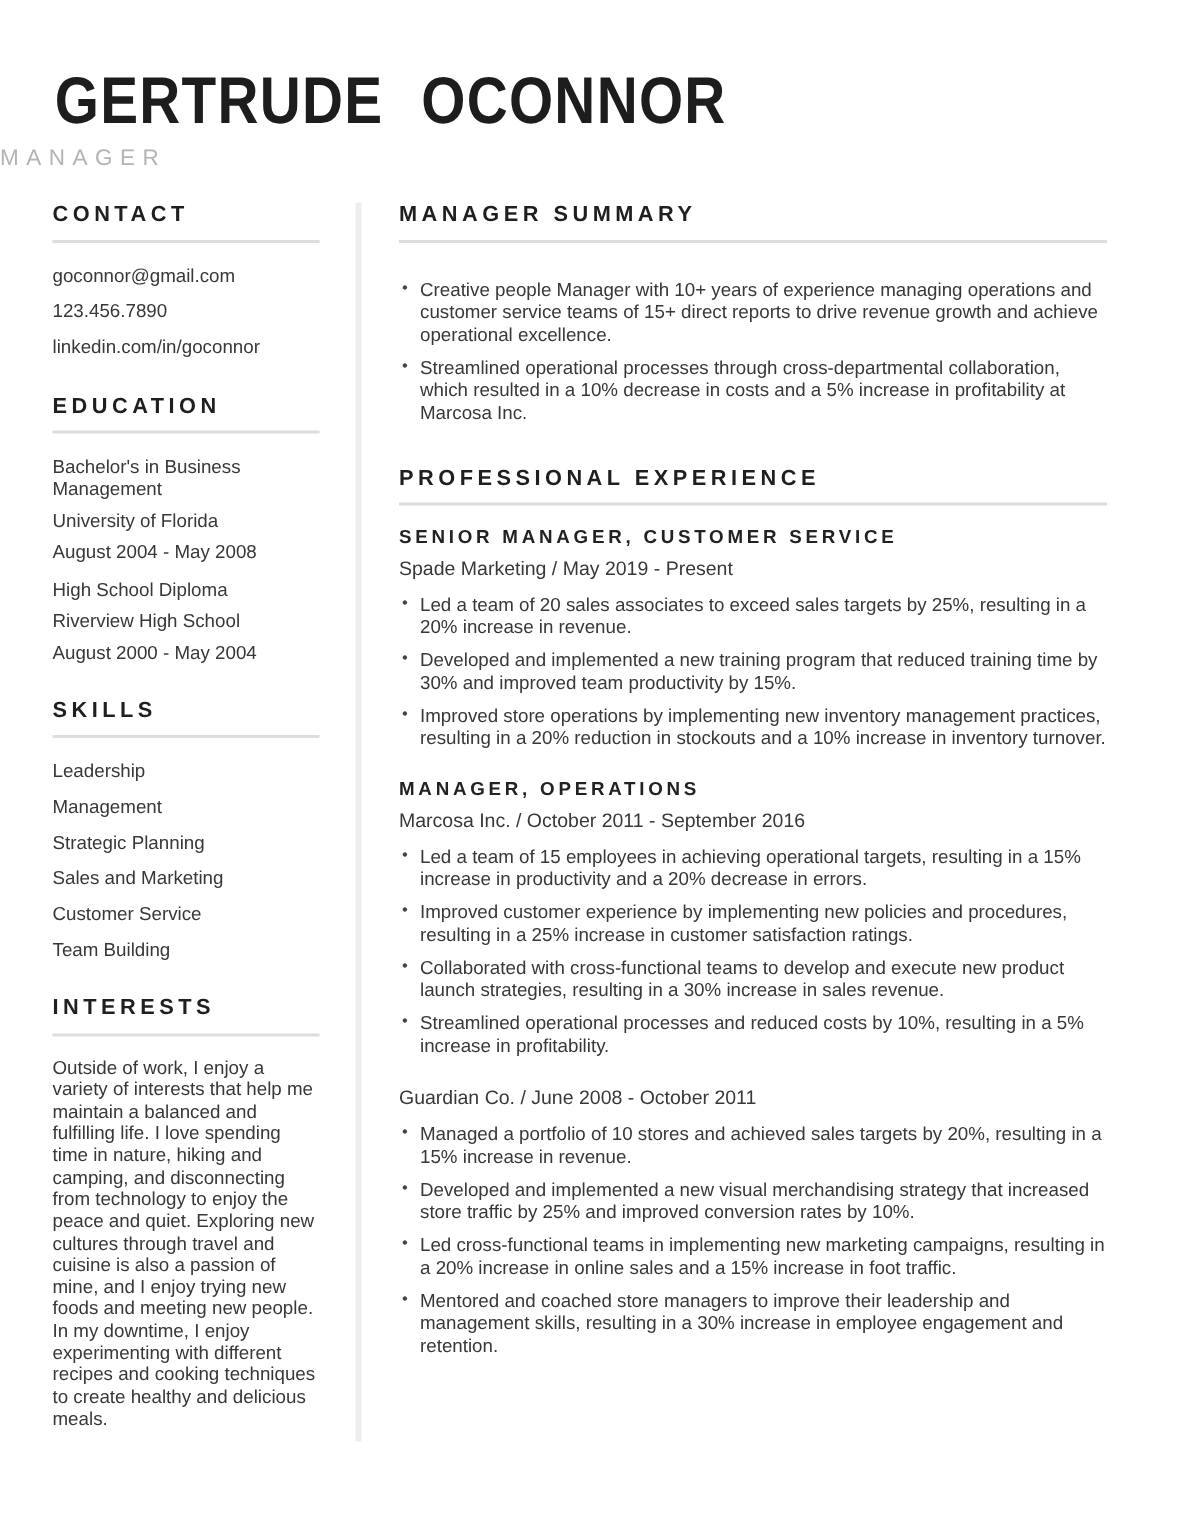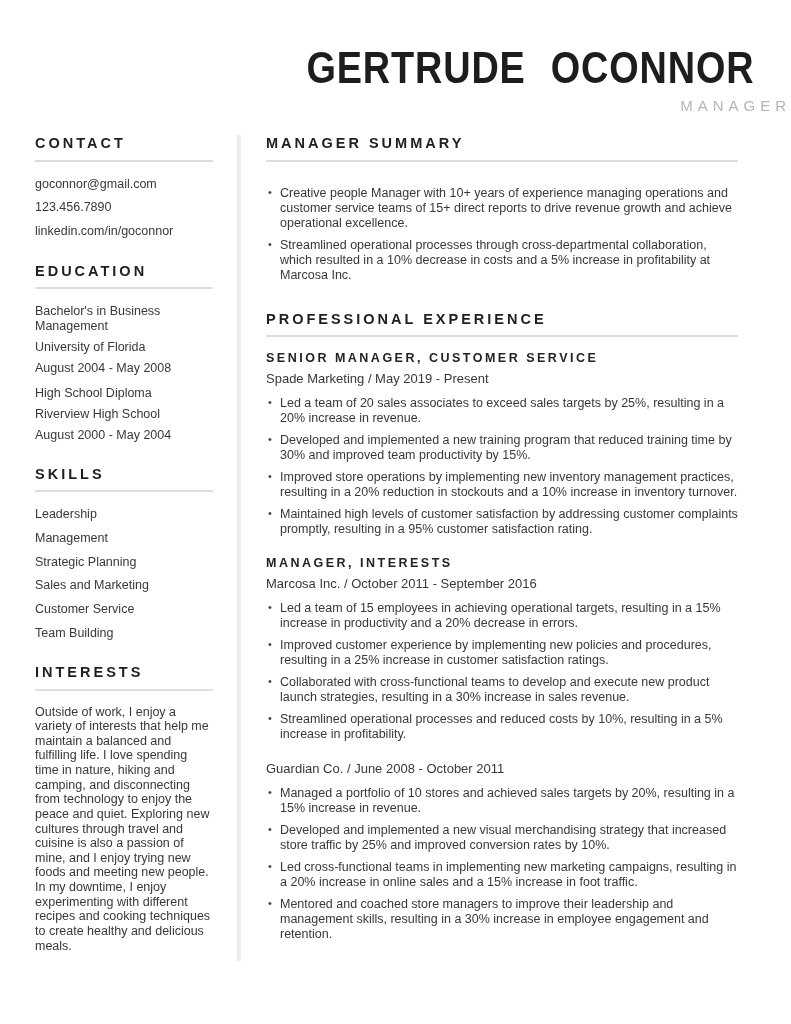--- a/index.html
+++ b/index.html
@@ -3,21 +3,21 @@
 <meta charset="utf-8">
 <style>
   html, body { margin: 0; padding: 0; background: #ffffff; }
   .page {
     width: 791px; height: 1024px; background: #ffffff;
     font-family: "Liberation Sans", "DejaVu Sans", sans-serif;
     color: #383838; box-sizing: border-box; overflow: hidden;
   }
 
   
-  .header { text-align: right; padding-top: 44px; }
+  .header { text-align: left; padding-top: 44px; }
   .name {
     margin: 0; font-size: 44px; font-weight: 600; color: #1d1d1d;
     letter-spacing: 1px; word-spacing: 16px; display: inline-block;
     transform: scaleX(0.86); white-space: nowrap; line-height: 1.1;
   }
   .subtitle {
     margin-top: 5px; font-size: 15px; letter-spacing: 5px;
     color: #b4b4b4; font-weight: 400;
   }
 
@@ -137,26 +137,25 @@
       <section class="main-section experience-section">
         <h2>PROFESSIONAL EXPERIENCE</h2>
 
         <div class="job">
           <h3 class="job-title">SENIOR MANAGER, CUSTOMER SERVICE</h3>
           <p class="job-meta">Spade Marketing / May 2019 - Present</p>
           <ul class="bullets">
             <li>Led a team of 20 sales associates to exceed sales targets by 25%, resulting in a 20% increase in revenue.</li>
             <li>Developed and implemented a new training program that reduced training time by 30% and improved team productivity by 15%.</li>
             <li>Improved store operations by implementing new inventory management practices, resulting in a 20% reduction in stockouts and a 10% increase in inventory turnover.</li>
-            <li>Maintained high levels of customer satisfaction by addressing customer complaints promptly, resulting in a 95% customer satisfaction rating.</li>
           </ul>
         </div>
 
         <div class="job">
-          <h3 class="job-title">MANAGER, INTERESTS</h3>
+          <h3 class="job-title">MANAGER, OPERATIONS</h3>
           <p class="job-meta">Marcosa Inc. / October 2011 - September 2016</p>
           <ul class="bullets">
             <li>Led a team of 15 employees in achieving operational targets, resulting in a 15% increase in productivity and a 20% decrease in errors.</li>
             <li>Improved customer experience by implementing new policies and procedures, resulting in a 25% increase in customer satisfaction ratings.</li>
             <li>Collaborated with cross-functional teams to develop and execute new product launch strategies, resulting in a 30% increase in sales revenue.</li>
             <li>Streamlined operational processes and reduced costs by 10%, resulting in a 5% increase in profitability.</li>
           </ul>
         </div>
 
         <div class="job">

